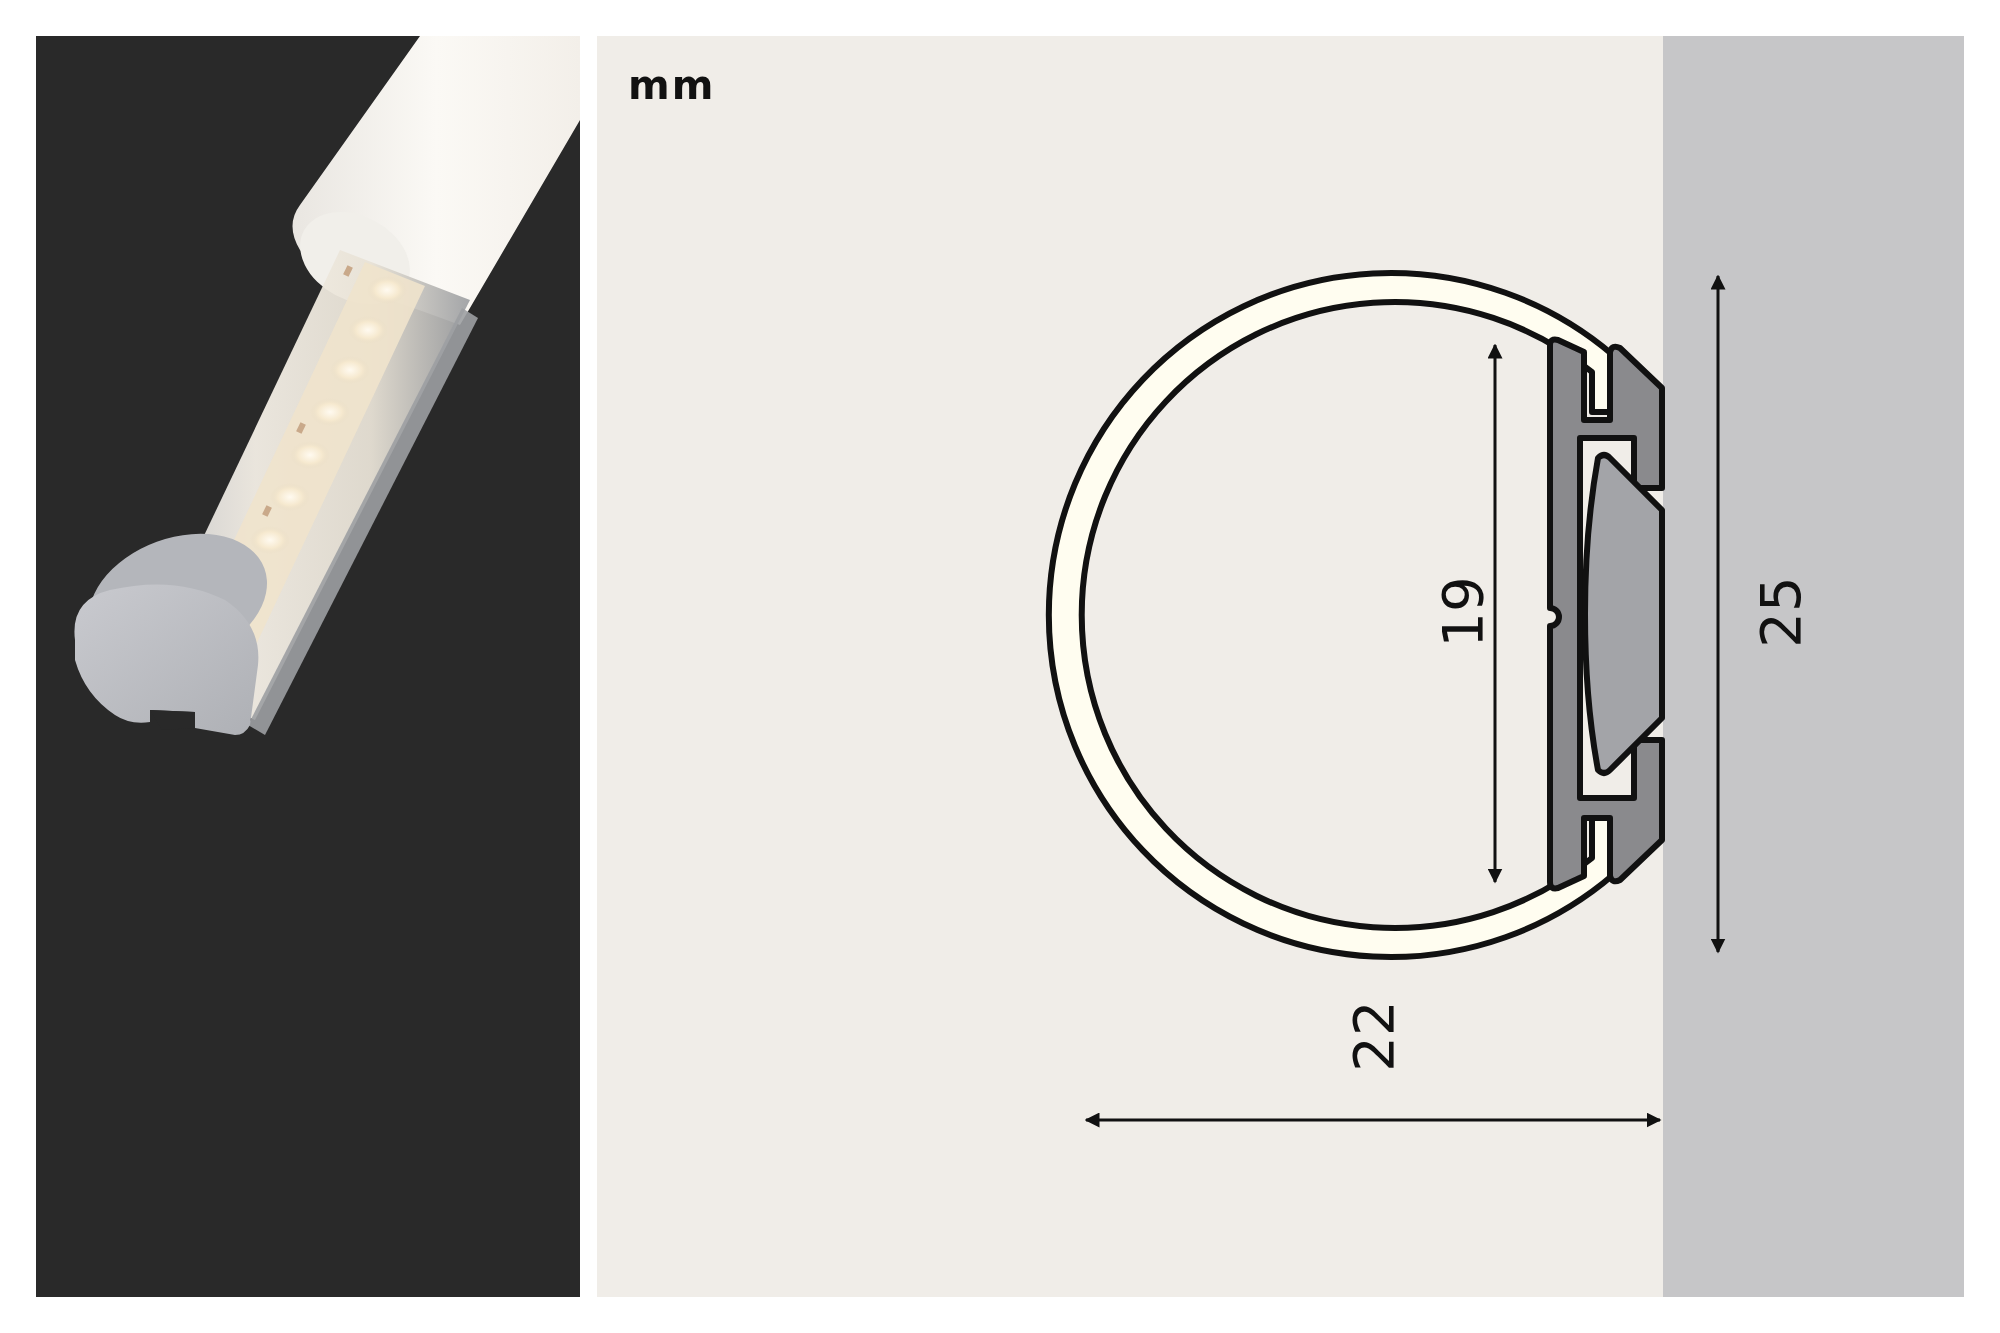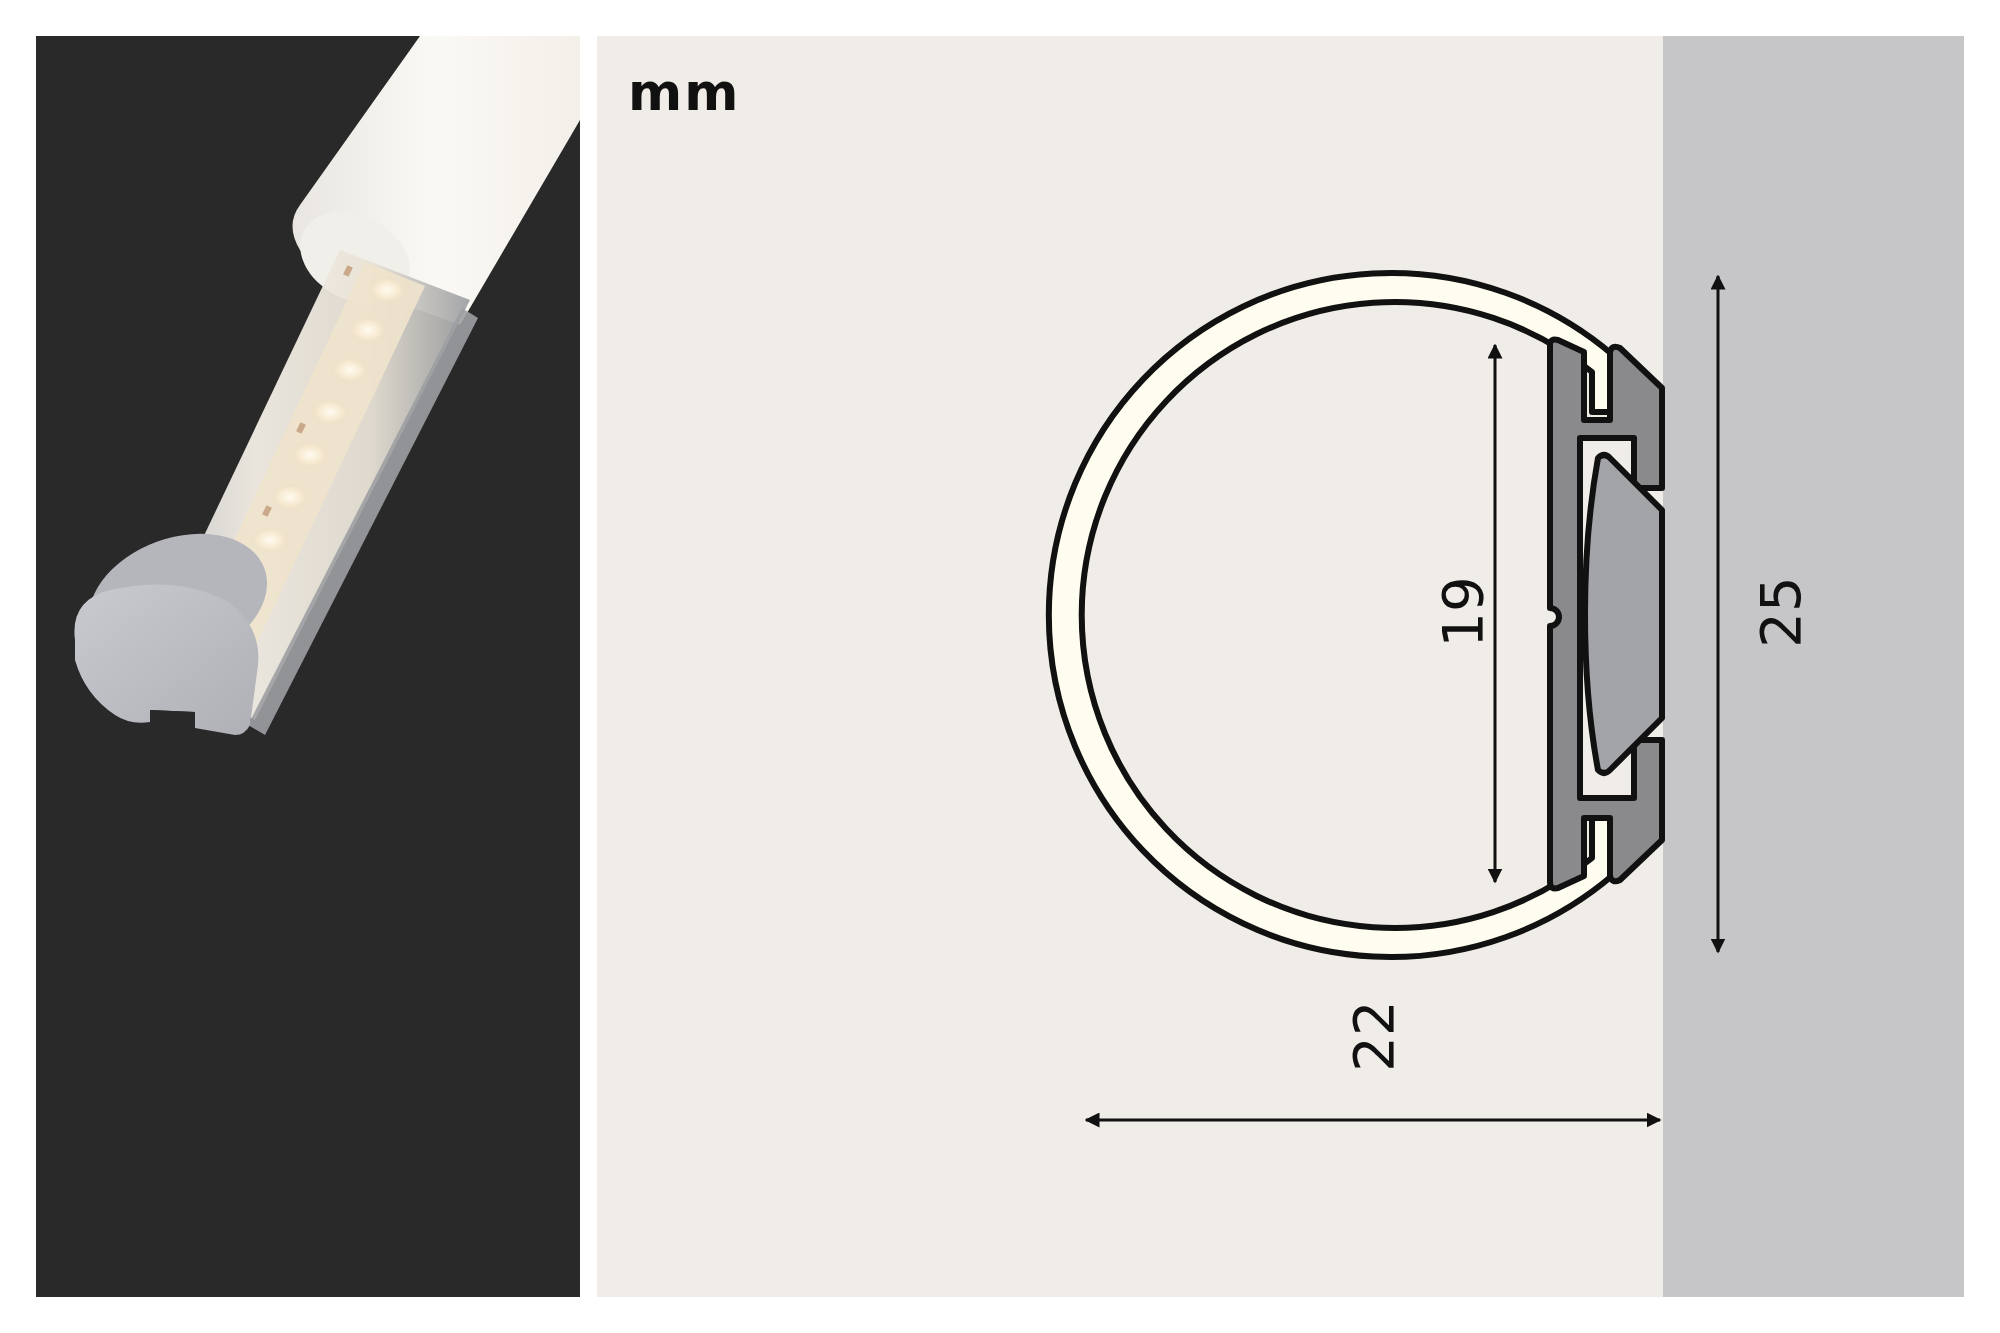--- a/index.html
+++ b/index.html
@@ -25,21 +25,21 @@
       background: #c6c6c8;
     }
     #overlay {
       position: absolute; left: 0; top: 0;
       width: 2000px; height: 1333px;
     }
     .unit-label {
       position: absolute; left: 628px; top: 62px;
       font-family: "DejaVu Sans", sans-serif;
       font-weight: bold;
-      font-size: 52px;
+      font-size: 40px;
       color: #111111;
       letter-spacing: 2px;
     }
     .dim-label {
       position: absolute;
       font-family: "DejaVu Sans", sans-serif;
       font-size: 56px;
       font-weight: 500;
       color: #111111;
       transform-origin: center center;

